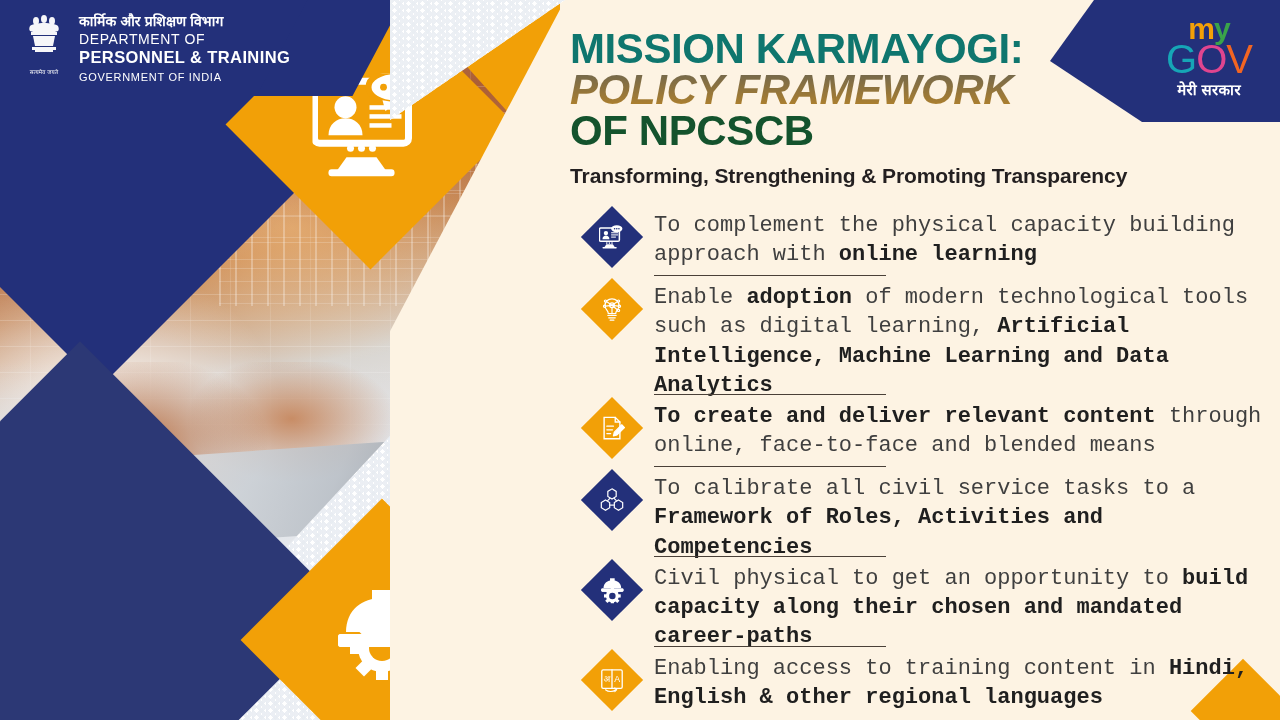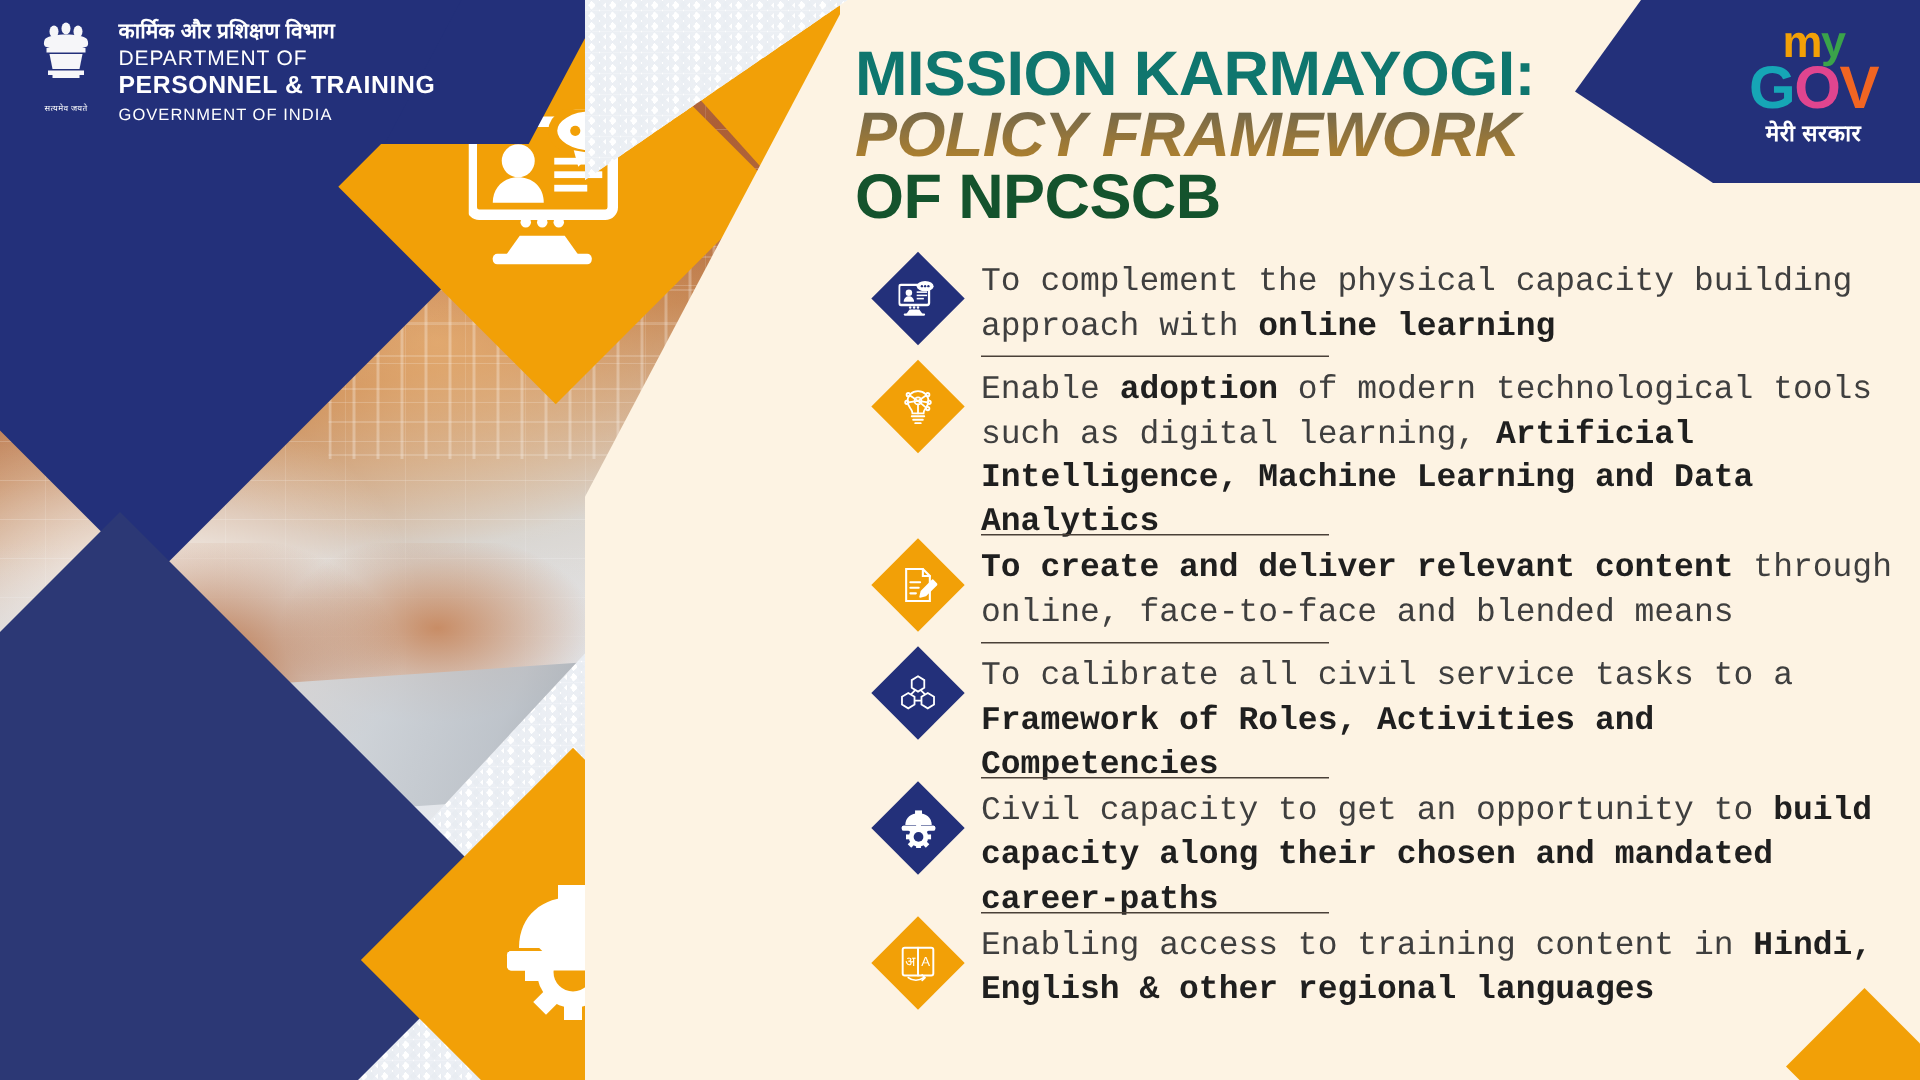--- a/index.html
+++ b/index.html
@@ -121,21 +121,21 @@
   .dopt-l3{ font-size:16.5px; font-weight:700; letter-spacing:.4px; }
   .dopt-l4{ font-size:11px; font-weight:400; letter-spacing:.7px; }
 
   .mygov-wrap{
     position:absolute; right:0; top:0; width:230px; height:122px;
     background:#23307a;
     clip-path:polygon(44px 0, 100% 0, 100% 100%, 92px 100%, 0 50%);
   }
   .mygov{ position:absolute; right:28px; top:14px; text-align:center; line-height:1; }
   .mygov .l1{ font-size:30px; font-weight:700; letter-spacing:-1px; }
-  .mygov .l2{ font-size:40px; font-weight:700; letter-spacing:-1px; margin-top:-5px; }
+  .mygov .l2{ font-size:40px; font-weight:400; letter-spacing:-1px; margin-top:-5px; }
   .mygov .l3{ font-size:15px; font-weight:700; color:#ffffff; margin-top:3px; letter-spacing:.4px; }
   .c-m{color:#f2a007;} .c-y{color:#3aa34a;}
   .c-G{color:#16a6b6;} .c-O{color:#e0458f;} .c-V{color:#f26522;}
   .mygov-orange{
     position:absolute; right:0; bottom:-28px; width:74px; height:74px;
     background:#F2A007; transform:rotate(45deg);
   }
 
   
   .content{ position:absolute; left:570px; top:28px; width:700px; }
@@ -286,20 +286,21 @@
     </div>
   </div>
   <div class="mygov-orange"></div>
 
   <div class="content">
     <div class="title">
       <span class="t1">MISSION KARMAYOGI:</span>
       <span class="t2">POLICY FRAMEWORK</span>
       <span class="t3">OF NPCSCB</span>
     </div>
+    <div class="subtitle">Transforming, Strengthening &amp; Promoting Transparency</div>
 
     <div class="bullets" id="bullets">
         <div class="bullet">
           <div class="b-icon-cell">
             <div class="b-dia navy">
               <span class="g">
                 <svg width="26" height="24" viewBox="0 0 60 54" fill="#fff">
      <rect x="1" y="6" width="46" height="31" rx="3" fill="none" stroke="#fff" stroke-width="3.5"></rect>
      <circle cx="16" cy="18" r="5"></circle>
                   <path d="M8 32c0-5.5 4-8.5 8-8.5s8 3 8 8.5z"></path>
@@ -402,21 +403,21 @@
                   <rect x="40" y="36.5" width="7" height="7"></rect>
      <rect x="15" y="26" width="7" height="7" transform="rotate(-45 18.5 29.5)"></rect>
      <rect x="36" y="26" width="7" height="7" transform="rotate(45 39.5 29.5)"></rect>
      <rect x="15" y="47" width="7" height="7" transform="rotate(45 18.5 50.5)"></rect>
      <rect x="36" y="47" width="7" height="7" transform="rotate(-45 39.5 50.5)"></rect>
      <rect x="5" y="24" width="48" height="7" rx="2.5"></rect>
                 </svg>
               </span>
             </div>
           </div>
-          <div class="b-text"><span>Civil capacity to get an opportunity to </span><b>build capacity along their chosen and mandated career-paths</b></div>
+          <div class="b-text"><span>Civil physical to get an opportunity to </span><b>build capacity along their chosen and mandated career-paths</b></div>
         </div>
         <div class="bullet">
           <div class="sep"></div>
           <div class="b-icon-cell">
             <div class="b-dia orange">
               <span class="g">
                 <svg width="26" height="26" viewBox="0 0 56 56" fill="none" stroke="#fff" stroke-width="2.8" stroke-linecap="round">
      <rect x="6" y="6" width="44" height="40" rx="3"></rect>
      <line x1="28" y1="6" x2="28" y2="46"></line>
      <text x="17" y="33" font-size="19" fill="#fff" stroke="none" font-family="sans-serif" text-anchor="middle">अ</text>

